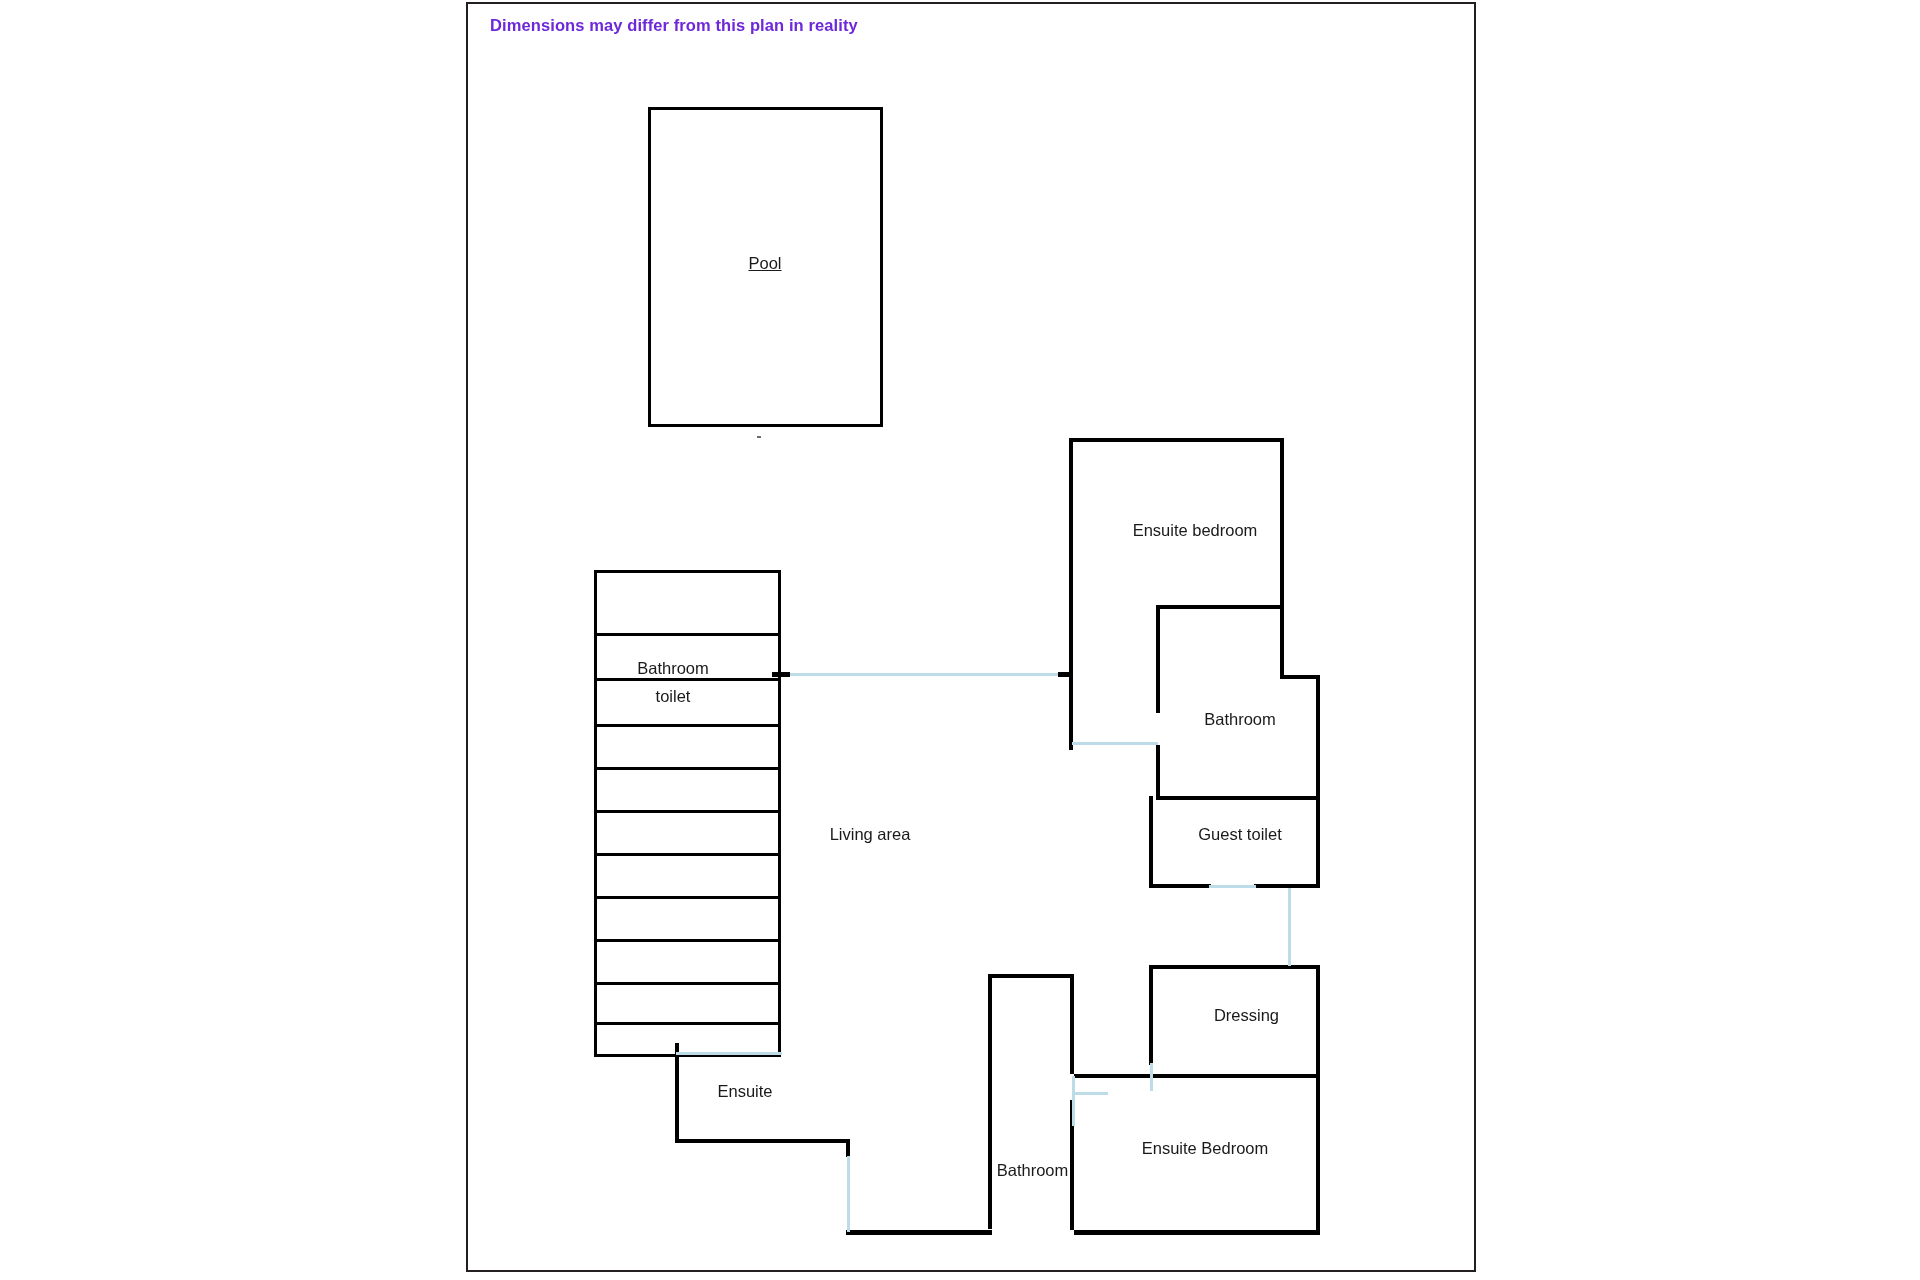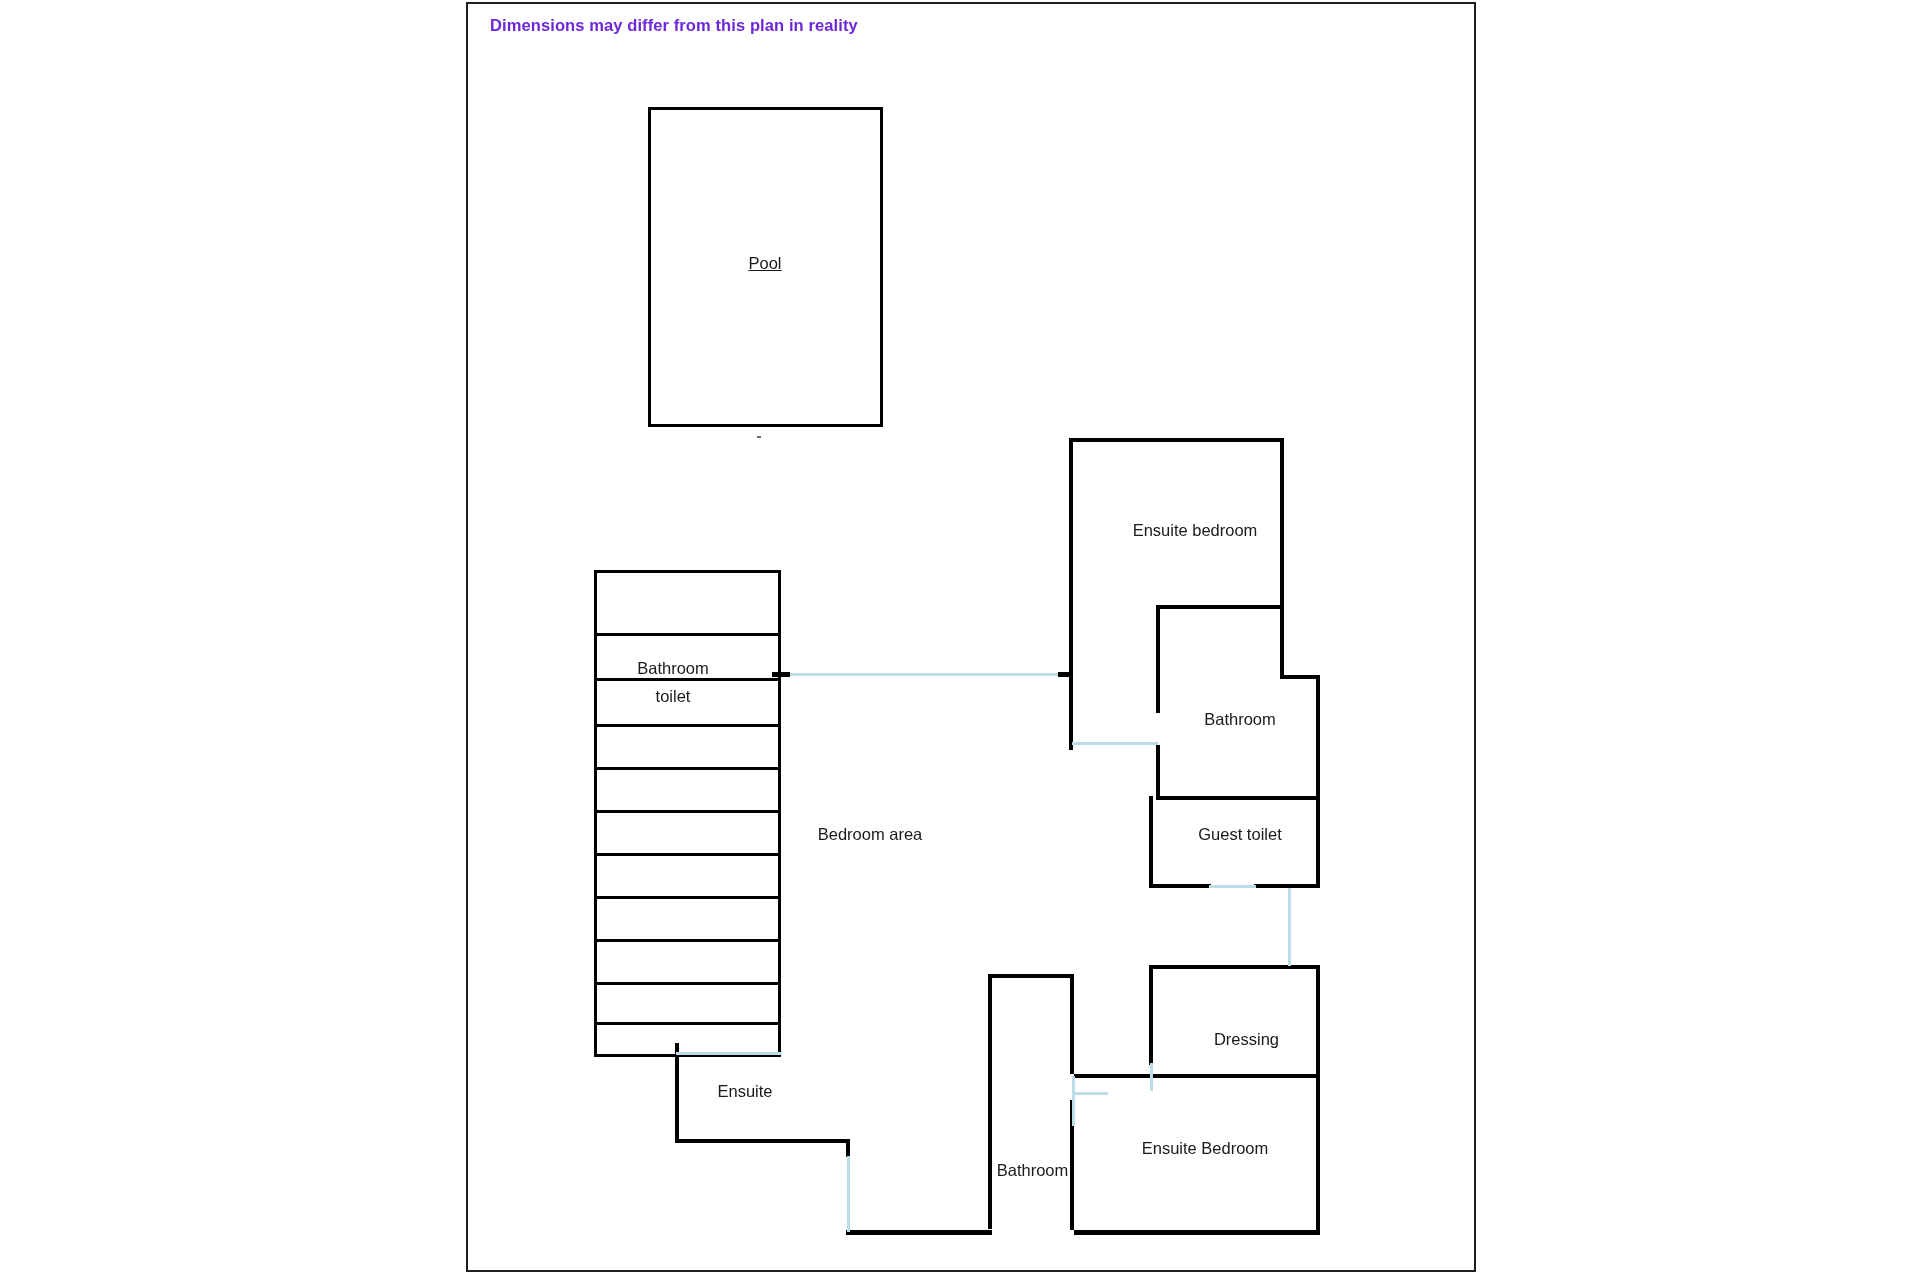--- a/index.html
+++ b/index.html
@@ -122,36 +122,36 @@
   <div class="slat" style="left:594px; top:767px; width:187px;"></div>
   <div class="slat" style="left:594px; top:810px; width:187px;"></div>
   <div class="slat" style="left:594px; top:853px; width:187px;"></div>
   <div class="slat" style="left:594px; top:896px; width:187px;"></div>
   <div class="slat" style="left:594px; top:939px; width:187px;"></div>
   <div class="slat" style="left:594px; top:982px; width:187px;"></div>
   <div class="slat" style="left:594px; top:1022px; width:187px;"></div>
   <div class="lbl two-line" style="left:618px; top:655px;">Bathroom</div>
   <div class="lbl two-line" style="left:618px; top:683px;">toilet</div>
 
-  <div class="lbl" style="left:780px; top:825px; width:180px;">Bedroom area</div>
+  <div class="lbl" style="left:780px; top:825px; width:180px;">Living area</div>
 
   <div class="seg" style="left:772px; top:672px; width:18px; height:5px;"></div>
   <div class="seg" style="left:1058px; top:672px; width:15px; height:5px;"></div>
 
   <div class="seg" style="left:675px; top:1043px; width:4px; height:100px;"></div>
   <div class="seg" style="left:675px; top:1139px; width:175px; height:4px;"></div>
   <div class="seg" style="left:846px; top:1139px; width:4px; height:18px;"></div>
   <div class="lbl" style="left:665px; top:1082px; width:160px;">Ensuite</div>
 
   <div class="seg" style="left:1149px; top:965px; width:171px; height:4px;"></div>
   <div class="seg" style="left:1149px; top:965px; width:4px; height:100px;"></div>
   <div class="seg" style="left:1149px; top:1090px; width:4px; height:-0px;"></div>
   <div class="seg" style="left:1316px; top:965px; width:4px; height:113px;"></div>
   <div class="seg" style="left:1149px; top:1074px; width:171px; height:4px;"></div>
-  <div class="lbl" style="left:1150px; top:1006px; width:193px;margin-top:24px;">Dressing</div>
+  <div class="lbl" style="left:1150px; top:1006px; width:193px;">Dressing</div>
 
   <div class="seg" style="left:988px; top:974px; width:86px; height:4px;"></div>
   <div class="seg" style="left:988px; top:974px; width:4px; height:255px;"></div>
   <div class="seg" style="left:1070px; top:974px; width:4px; height:100px;"></div>
   <div class="seg" style="left:1070px; top:1100px; width:4px; height:130px;"></div>
   <div class="lbl" style="left:985px; top:1161px; width:95px;">Bathroom</div>
 
   <div class="seg" style="left:1074px; top:1074px; width:30px; height:4px;"></div>
   <div class="seg" style="left:1104px; top:1074px; width:216px; height:4px;"></div>
   <div class="seg" style="left:1316px; top:1074px; width:4px; height:160px;"></div>

